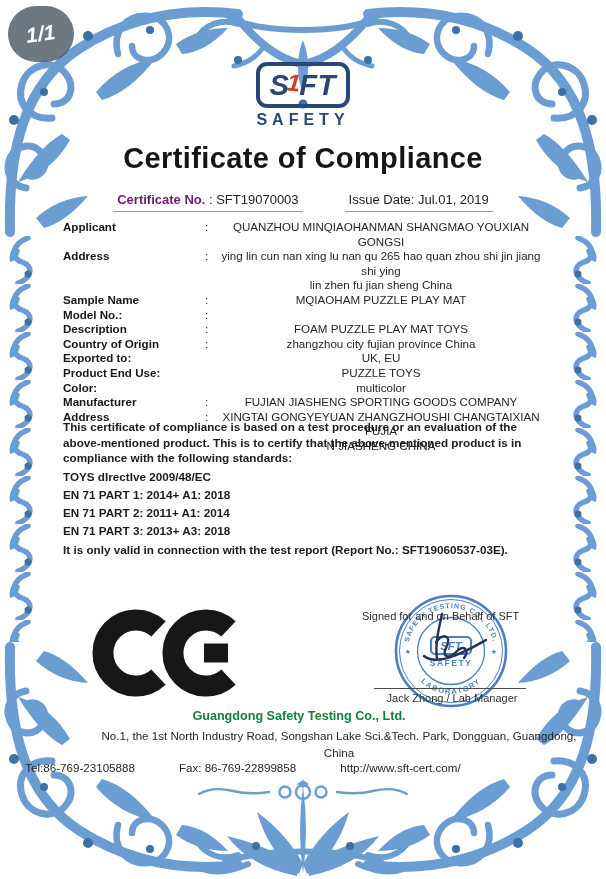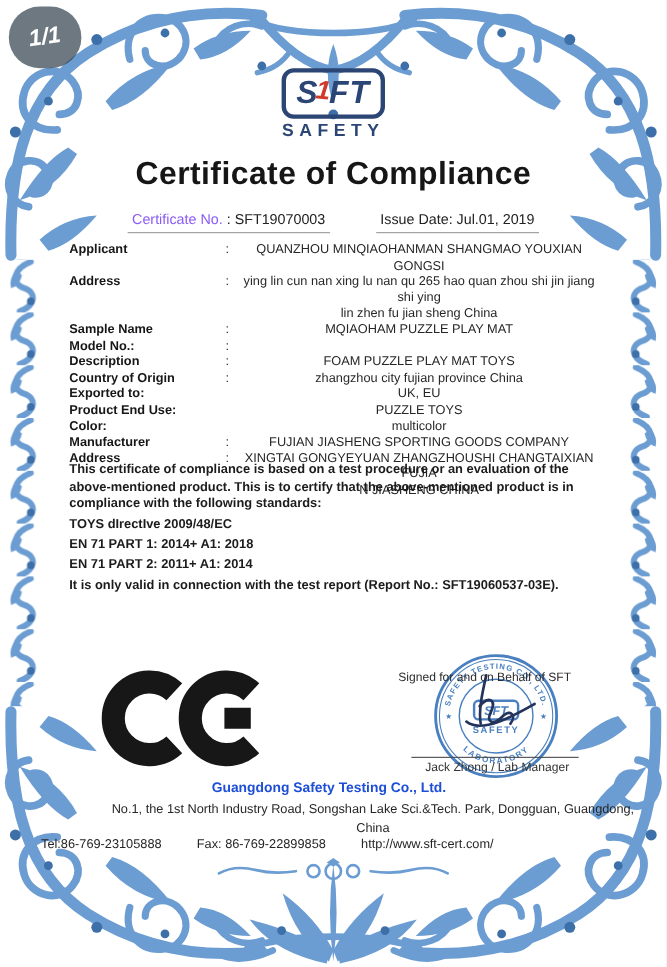--- a/index.html
+++ b/index.html
@@ -22,43 +22,43 @@
     display:flex;align-items:center;justify-content:center;font-weight:bold;font-style:italic;
   }
   .logo-box .p1,.logo-box .p2{color:#2b4575;font-size:29px;letter-spacing:1px;line-height:1;}
   .logo-box .acc{color:#cf3a2a;font-size:24px;margin:0 -1px 0 -3px;transform:translateY(-2px) rotate(6deg);line-height:1;}
   .logo-sub{color:#2b4575;font-weight:bold;font-size:16px;letter-spacing:5px;margin-top:3px;}
   
   .title{left:0;top:142px;width:606px;text-align:center;font-size:29px;font-weight:bold;color:#161616;letter-spacing:0.4px;z-index:3;}
   
   .certline{left:0;top:192px;width:606px;display:flex;justify-content:center;gap:42px;font-size:13px;color:#222;z-index:3;}
   .certline .seg{border-bottom:1px solid #9a9a9a;padding:0 4px 4px 4px;}
-  .certline b{font-weight:normal;color:#8b5cf6;}
+  .certline b{font-weight:bold;color:#701a75;}
   
   .fields{left:63px;top:220px;width:482px;z-index:3;}
   .f-row{display:grid;grid-template-columns:142px 12px auto;font-size:11.6px;line-height:14.6px;color:#262626;}
   .f-label{font-weight:bold;color:#171717;}
   .f-sep{text-align:left;}
   .f-value{white-space:pre-line;text-align:center;}
   
   .statement{left:63px;top:419px;width:486px;font-size:11.7px;font-weight:bold;color:#1c1c1c;z-index:3;}
   .stmt-text{white-space:pre-line;line-height:15.6px;}
   .std-line{margin-top:4.6px;line-height:13.4px;}
   .validity{margin-top:5px;line-height:13.4px;}
   
   .ce{left:86px;top:598px;z-index:3;}
   
   .signed-for{left:362px;top:610px;font-size:11px;color:#2c2c2c;z-index:4;}
   .stamp{left:392px;top:592px;z-index:3;}
   .sig-line{left:374px;top:688px;width:152px;border-top:1.4px solid #4a4a4a;z-index:4;}
   .signer{left:356px;top:692px;width:192px;text-align:center;font-size:11px;color:#333;z-index:4;}
   
-  .company{left:0;top:709px;width:598px;text-align:center;font-weight:bold;font-size:12.6px;color:#1d4ed8;z-index:3;}
+  .company{left:0;top:709px;width:598px;text-align:center;font-weight:bold;font-size:12.6px;color:#15803d;z-index:3;}
   .addr{left:0;top:728px;width:606px;text-align:center;font-size:11.6px;color:#262626;white-space:pre-line;line-height:16.5px;z-index:3;margin-left:36px;}
-  .contact{left:0;top:761px;width:486px;display:flex;justify-content:center;gap:32px;font-size:11.6px;color:#262626;z-index:3;}
+  .contact{left:0;top:761px;width:486px;display:flex;justify-content:center;gap:44px;font-size:11.6px;color:#262626;z-index:3;}
   .divider{left:193px;top:779px;z-index:3;}
   .border-svg{left:0;top:0;z-index:1;}
 </style>
 </head>
 <body>
 
 <div class="page">
 
   <svg class="abs border-svg" width="606" height="879" viewBox="0 0 606 879">
     <defs>
@@ -212,20 +212,21 @@
     <div class="stmt-text">This certificate of compliance is based on a test procedure or an evaluation of the
 above-mentioned product. This is to certify that the above-mentioned product is in
 compliance with the following standards:</div>
     <div id="standards">
     <div class="std-line">TOYS dIrectIve 2009/48/EC</div>
 
     <div class="std-line">EN 71 PART 1: 2014+ A1: 2018</div>
 
     <div class="std-line">EN 71 PART 2: 2011+ A1: 2014</div>
 
+    <div class="std-line">EN 71 PART 3: 2013+ A3: 2018</div>
   </div>
     <div class="validity">It is only valid in connection with the test report (Report No.: SFT19060537-03E).</div>
   </div>
 
   <svg class="abs ce" width="152" height="110" viewBox="0 0 152 110">
     <g stroke="#171717" stroke-width="21" fill="none">
       <path d="M72.5,30.9 A33,33 0 1 0 72.5,79.1"></path>
       <path d="M142.5,30.9 A33,33 0 1 0 142.5,79.1"></path>
       <path d="M118,55 H142" stroke-width="19"></path>
     </g>

